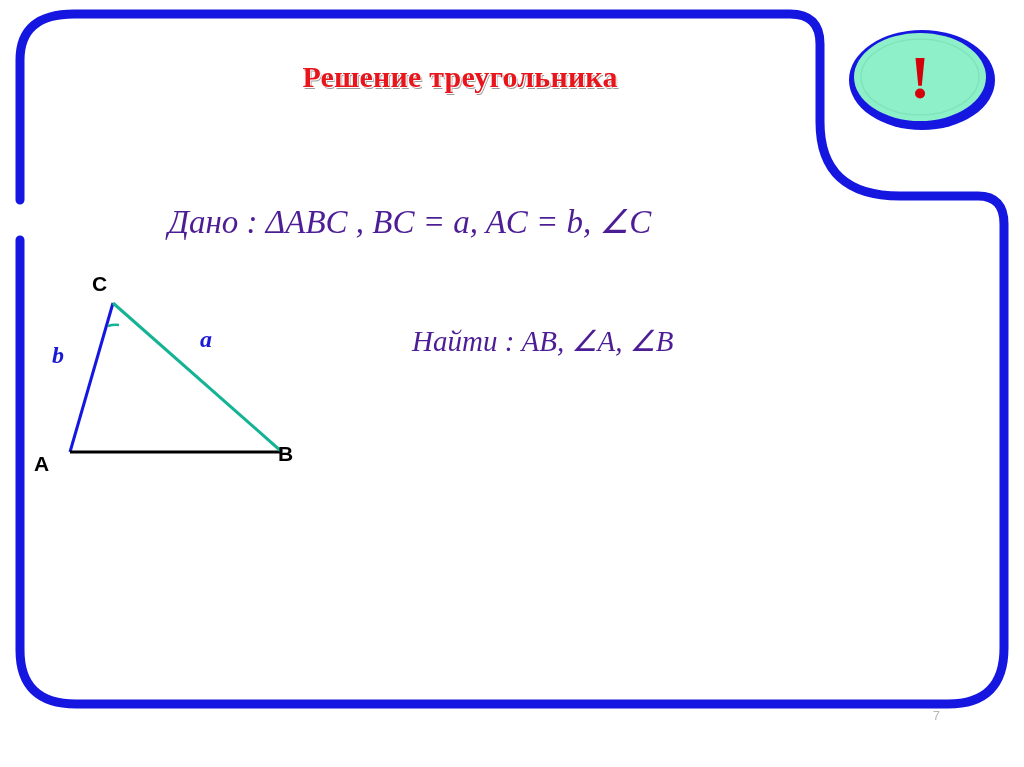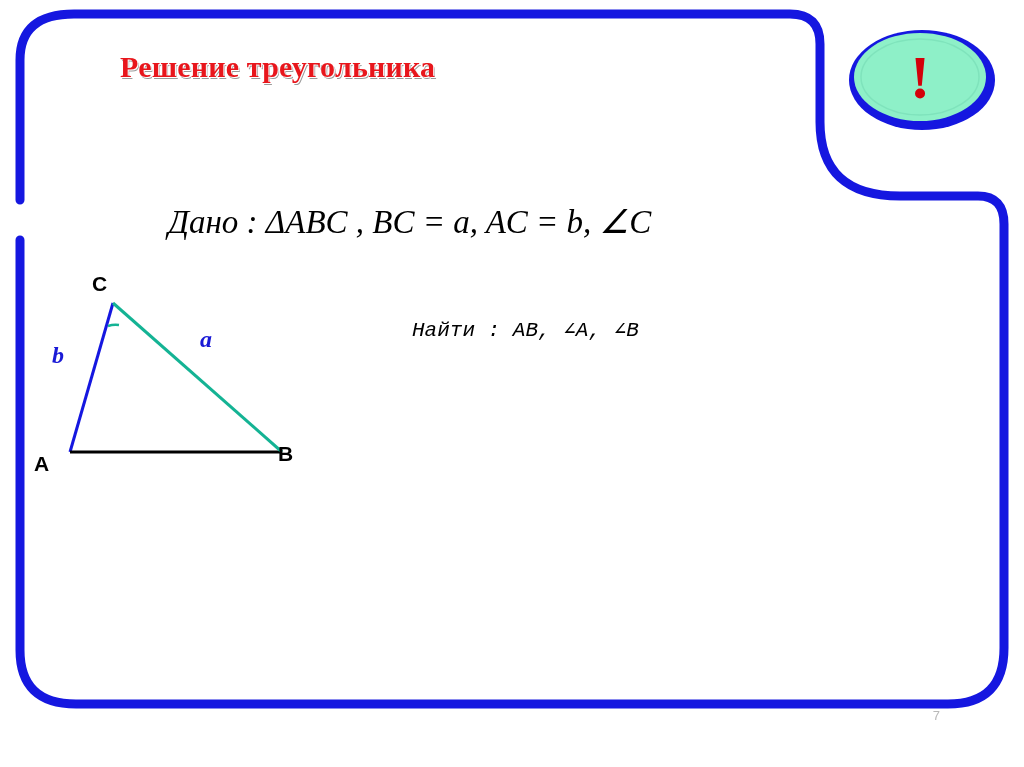--- a/index.html
+++ b/index.html
@@ -32,53 +32,53 @@
     left: 845px;
     top: 22px;
     width: 155px;
     height: 112px;
   }
 
   
   .title-block {
     position: absolute;
     left: 120px;
-    top: 48px;
+    top: 58px;
     width: 680px;
+    text-align: center;
     line-height: 1.28;
   }
   .title-line {
     font-family: "Liberation Serif", serif;
     font-weight: bold;
     font-size: 30px;
     color: #e8161c;
     letter-spacing: 0.2px;
     text-shadow:
       1px 1px 0 #ffffff,
       1.6px 1.6px 0 #9a9a9a;
   }
 
   
   .math {
     position: absolute;
     font-family: "Liberation Serif", serif;
     font-style: italic;
-    color: #000000;
+    color: #4c1d95;
     white-space: nowrap;
   }
   .math-given {
     left: 168px;
     top: 202px;
     font-size: 33px;
   }
   .math-find {
     left: 412px;
-    top: 317px;
-    font-size: 21px;
-    font-family: Liberation Mono, monospace;
+    top: 324px;
+    font-size: 29px;
   }
 
   
   .figure {
     position: absolute;
     left: 20px;
     top: 270px;
     width: 340px;
     height: 230px;
   }

